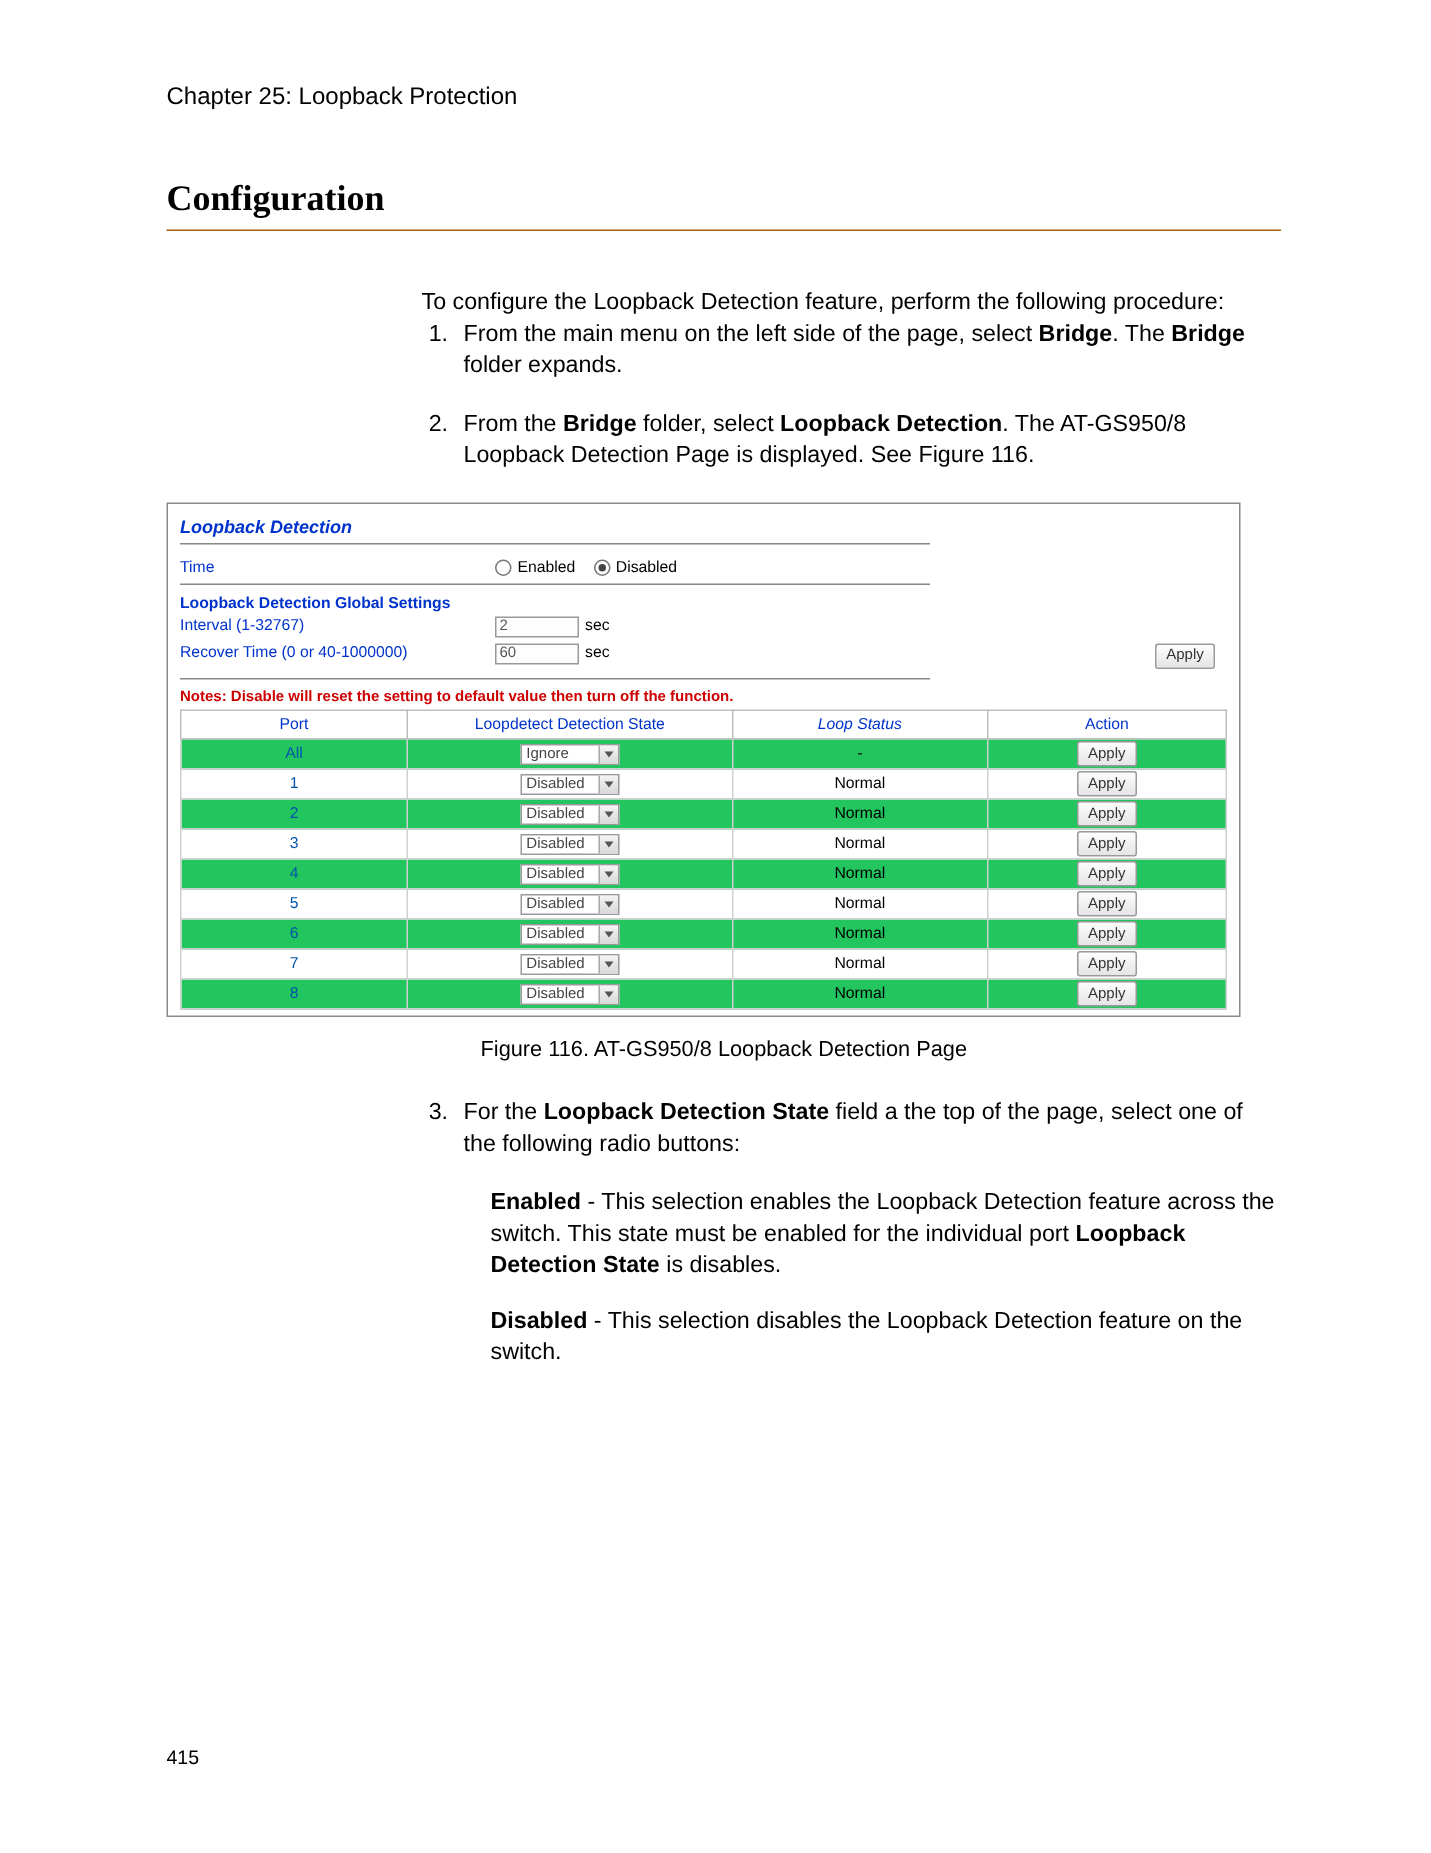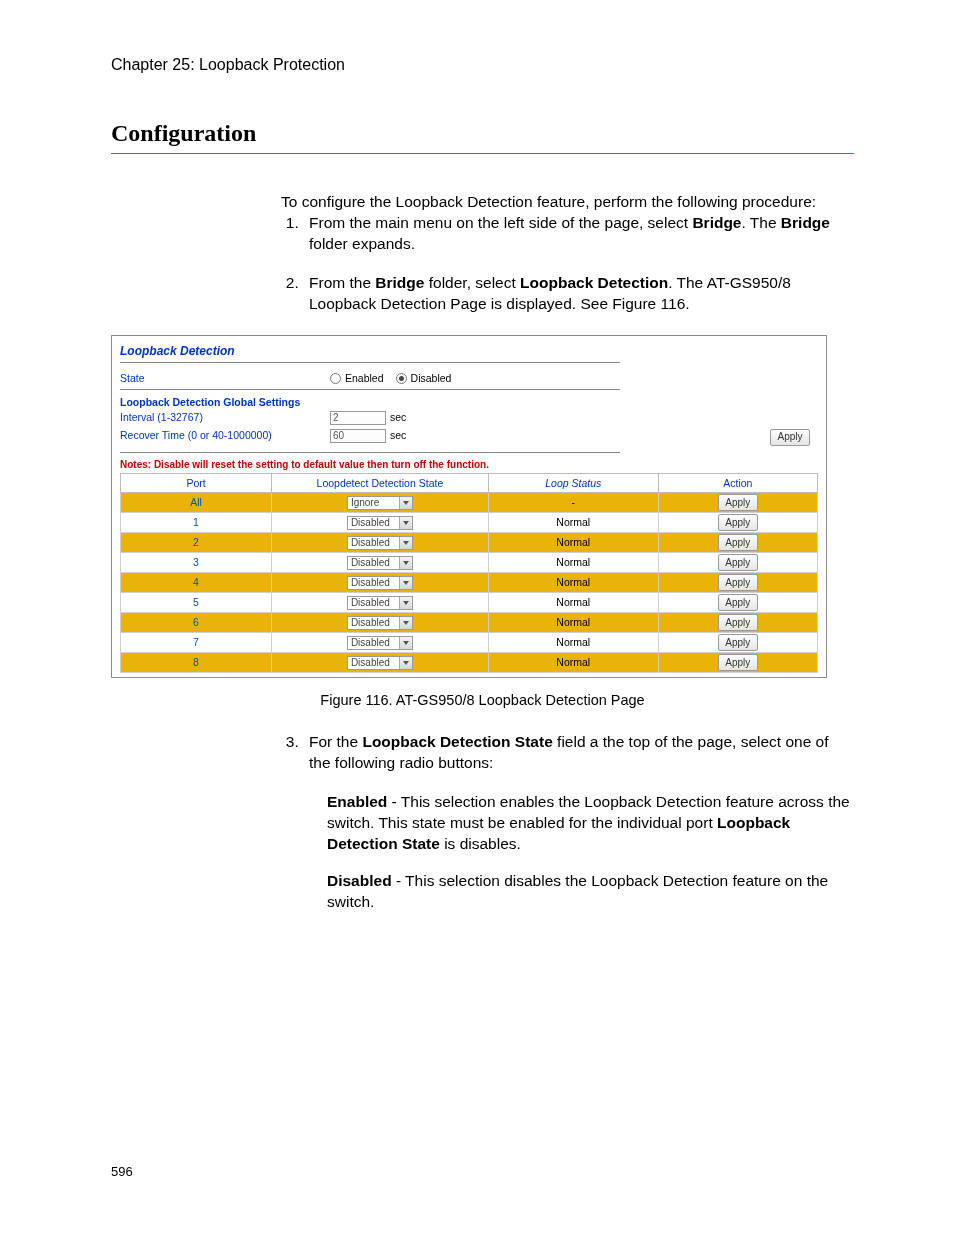--- a/index.html
+++ b/index.html
@@ -167,21 +167,21 @@
     border: 1px solid #bdbdbd;
     padding: 3px 12px;
     text-align: center;
   }
   .port-table td {
     border: 1px solid #d0d0d0;
     text-align: center;
     padding: 1px 0;
     height: 16px;
   }
-  .port-table tr.grey td { background: #eab308; }
+  .port-table tr.grey td { background: #22c55e; }
   .port-col-port { width: 140px; color:#0055aa; }
   .port-col-state { width: 210px; }
   .port-col-loop { width: 160px; font-style: italic; }
   .port-col-action { width: 148px; }
   .port-num { color:#0055aa; }
   .state-select {
     display: inline-flex;
     align-items: center;
     width: 66px;
     height: 14px;
@@ -225,21 +225,21 @@
         <span>From the </span><b>Bridge</b><span> folder, select </span><b>Loopback Detection</b><span>. The AT-GS950/8 Loopback Detection Page is displayed. See Figure 116.</span>
       </li>
     </ol>
   </div>
 
   <div class="ui-figure">
     <div class="ui-title">Loopback Detection</div>
     <hr class="ui-hr">
 
     <div class="ui-row">
-      <div class="ui-label">State</div>
+      <div class="ui-label">Time</div>
       <div class="radio-group">
         <span class="radio-dot"></span>
         <span>Enabled</span>
         <span style="width:4px"></span>
         <span class="radio-dot selected"></span>
         <span>Disabled</span>
       </div>
     </div>
     <hr class="ui-hr">
 
@@ -370,14 +370,14 @@
 
     <div class="sub-para">
       <b>Enabled</b><span> - This selection enables the Loopback Detection feature across the switch. This state must be enabled for the individual port </span><b>Loopback Detection State</b><span> is disables.</span>
     </div>
 
     <div class="sub-para">
       <b>Disabled</b><span> - This selection disables the Loopback Detection feature on the switch.</span>
     </div>
   </div>
 
-  <div class="page-num">596</div>
+  <div class="page-num">415</div>
 </div>
 
 </body></html>

